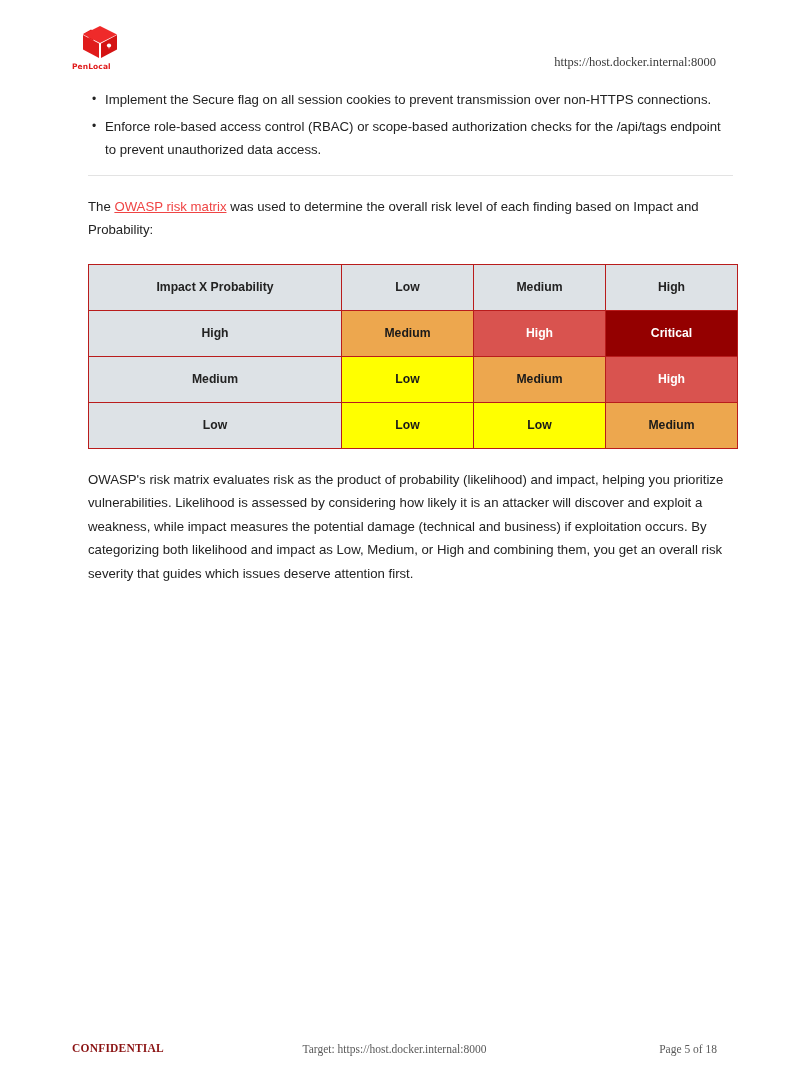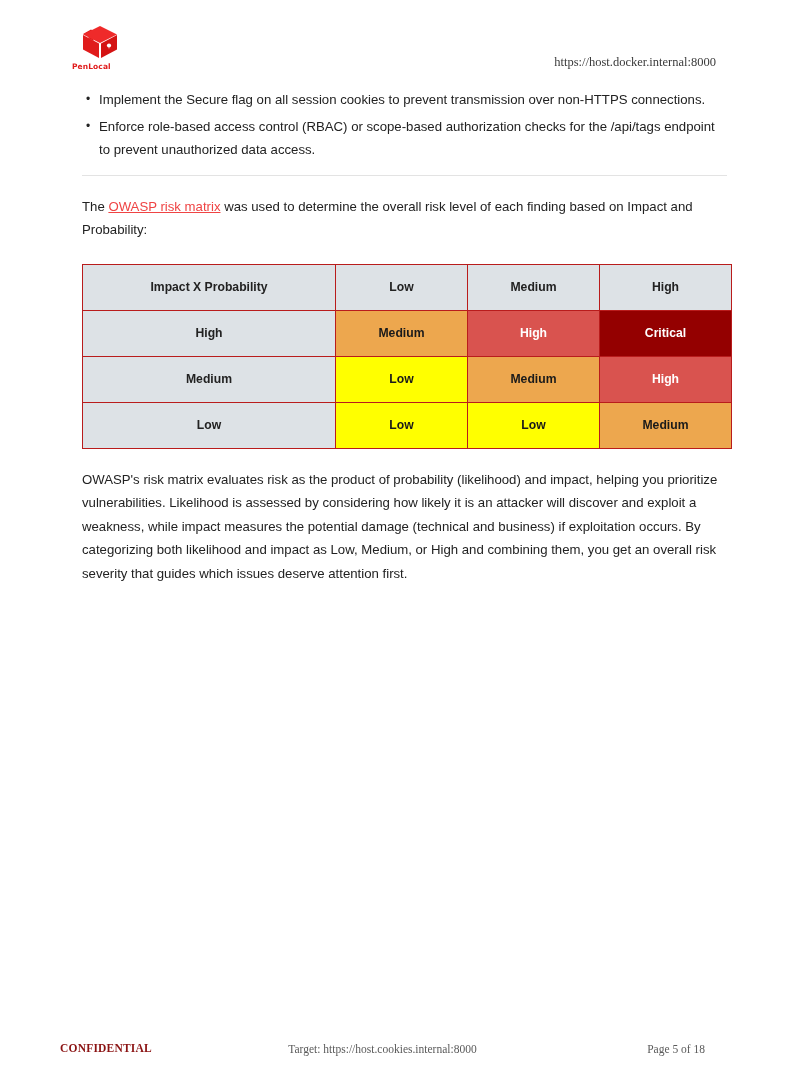--- a/index.html
+++ b/index.html
@@ -52,21 +52,21 @@
     top: 55px;
     font-family: "Liberation Serif", serif;
     font-size: 12.5px;
     color: #3a3a3a;
     white-space: nowrap;
   }
 
   
   .content {
     position: absolute;
-    left: 82px;
+    left: 88px;
     top: 88px;
     width: 645px;
   }
 
   ul.bullets {
     list-style: none;
     margin: 0;
     padding: 0;
   }
   ul.bullets li {
@@ -155,21 +155,21 @@
     color: #ffffff;
   }
   .cell-critical {
     background: #940000;
     color: #ffffff;
   }
 
   
   .page-footer {
     position: absolute;
-    left: 60px;
+    left: 72px;
     bottom: 14px;
     width: 645px;
     height: 20px;
   }
   .footer-confidential {
     position: absolute;
     left: 0;
     top: 0;
     font-family: "Liberation Serif", serif;
     font-size: 11.5px;
@@ -264,15 +264,15 @@
       </tbody>
     </table>
   </div>
 
   <p class="body-text">OWASP's risk matrix evaluates risk as the product of probability (likelihood) and impact, helping you prioritize vulnerabilities. Likelihood is assessed by considering how likely it is an attacker will discover and exploit a weakness, while impact measures the potential damage (technical and business) if exploitation occurs. By categorizing both likelihood and impact as Low, Medium, or High and combining them, you get an overall risk severity that guides which issues deserve attention first.</p>
 
 </div>
 
 <div class="page-footer">
   <div class="footer-confidential">CONFIDENTIAL</div>
-  <div class="footer-target">Target: https://host.cookies.internal:8000</div>
+  <div class="footer-target">Target: https://host.docker.internal:8000</div>
   <div class="footer-page">Page 5 of 18</div>
 </div>
 
 </body></html>

